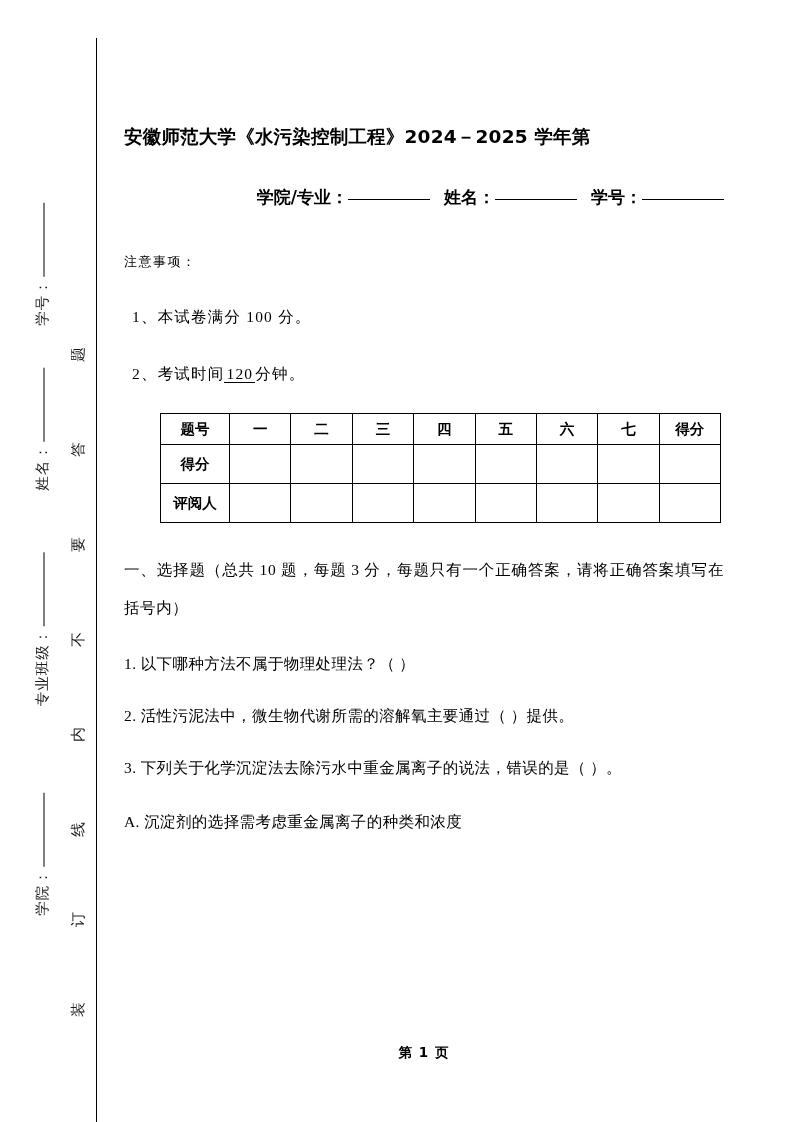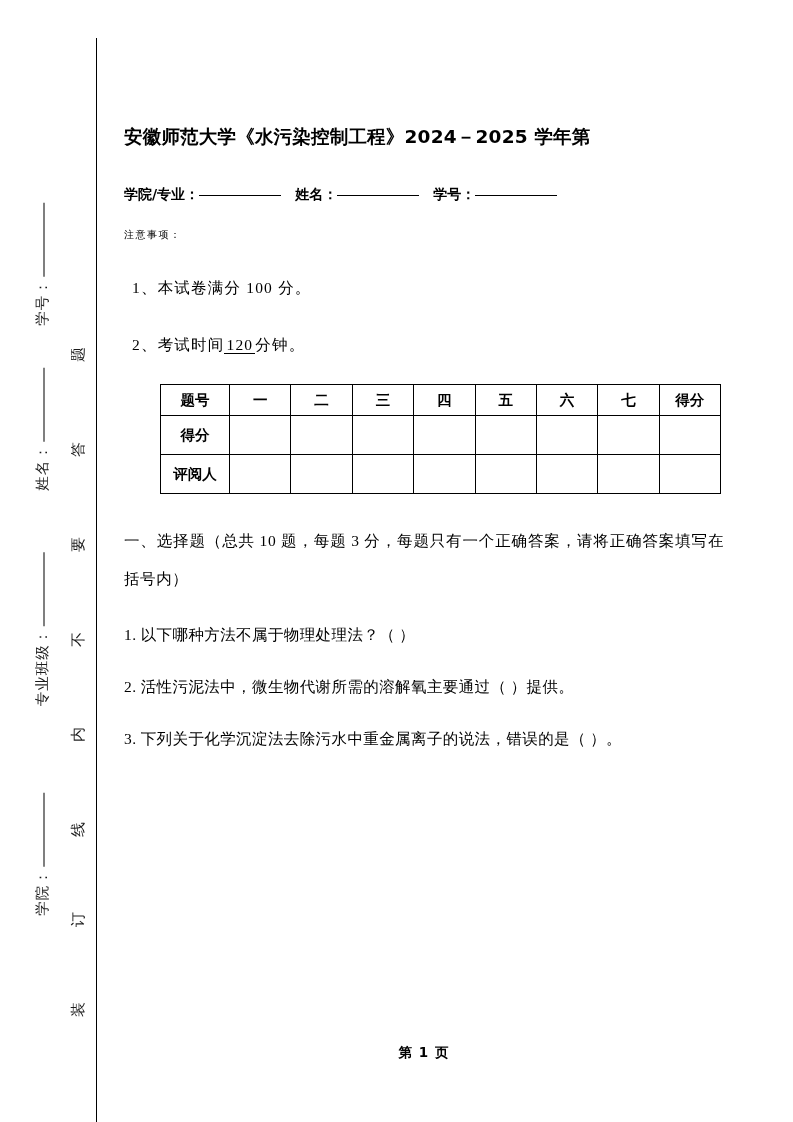--- a/index.html
+++ b/index.html
@@ -98,37 +98,37 @@
     letter-spacing: 0.2px;
   }
   .doc-title .line2 {
     display: block;
     text-align: center;
     margin-left: 16px;
   }
 
   .id-line {
     margin-top: 30px;
-    text-align: left;
+    text-align: right;
     font-family: "DejaVu Sans", "Liberation Sans", sans-serif;
     font-weight: bold;
-    font-size: 14px;
+    font-size: 17px;
     white-space: nowrap;
   }
   .id-line .blank {
     display: inline-block;
     width: 82px;
     border-bottom: 1.4px solid #000;
     vertical-align: 3px;
   }
   .id-line .gap { display: inline-block; width: 14px; }
 
   .notes-head {
-    margin-top: 24px;
-    font-size: 10px;
+    margin-top: 44px;
+    font-size: 13px;
     letter-spacing: 1.5px;
   }
   .note {
     margin-top: 36px;
     font-size: 15.5px;
     letter-spacing: 1.2px;
     margin-left: 8px;
   }
   .note u {
     text-decoration: none;
@@ -291,18 +291,19 @@
       </tbody>
     </table>
 
     <div class="section-head">一、选择题（总共 10 题，每题 3 分，每题只有一个正确答案，请将正确答案填写在括号内）</div>
 
     <div class="q-stem">1. 以下哪种方法不属于物理处理法？（  ）</div>
 
     <div class="q-stem">2. 活性污泥法中，微生物代谢所需的溶解氧主要通过（  ）提供。</div>
 
     <div class="q-stem">3. 下列关于化学沉淀法去除污水中重金属离子的说法，错误的是（  ）。</div>
+    <div class="q-opts">A. 沉淀剂的选择需考虑重金属离子的种类和浓度</div>
 
   </div>
 
   <div class="footer">第 1 页</div>
 
 </div>
 
 </body></html>

